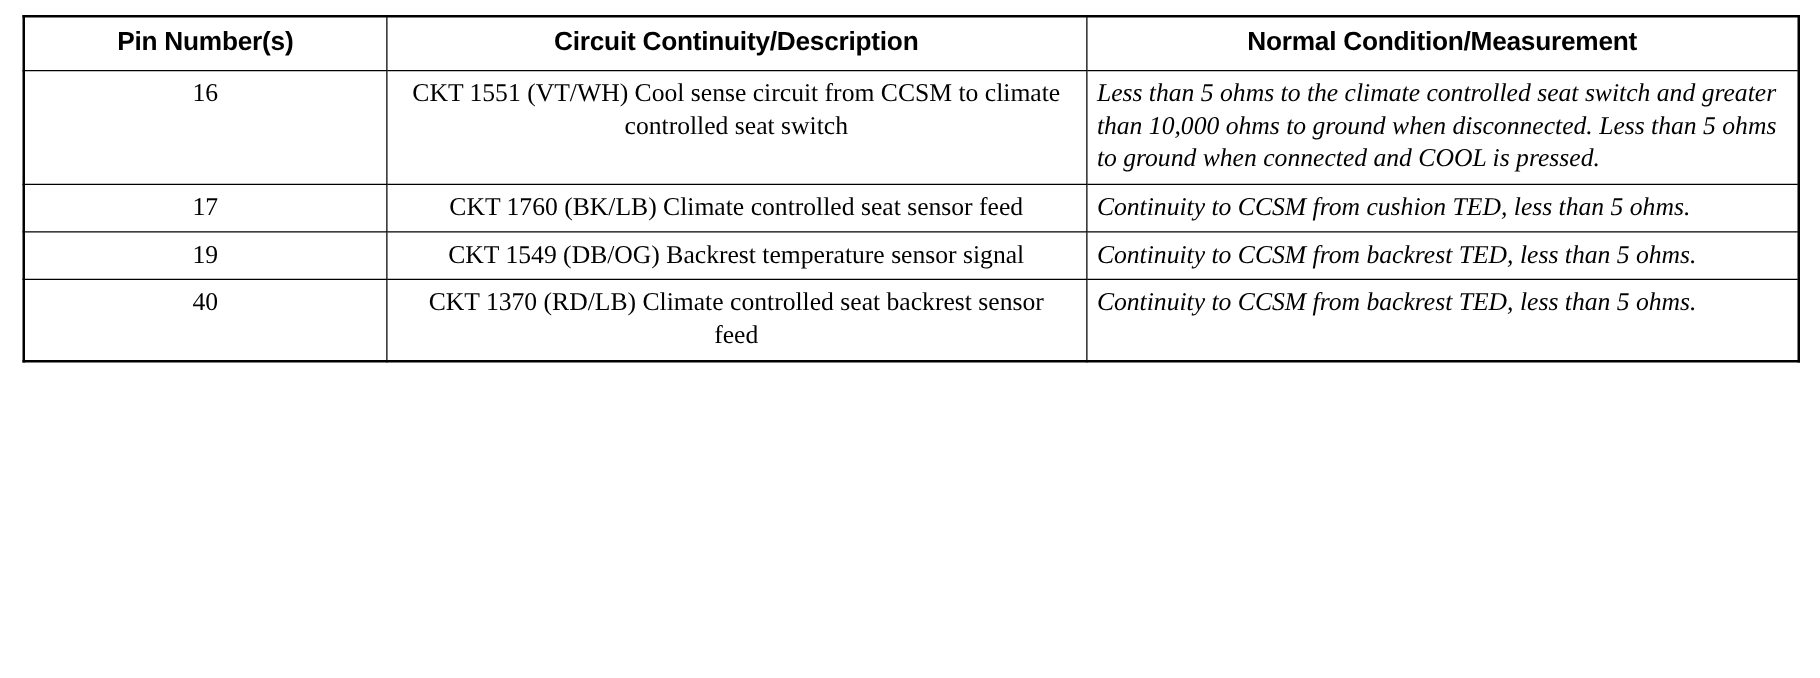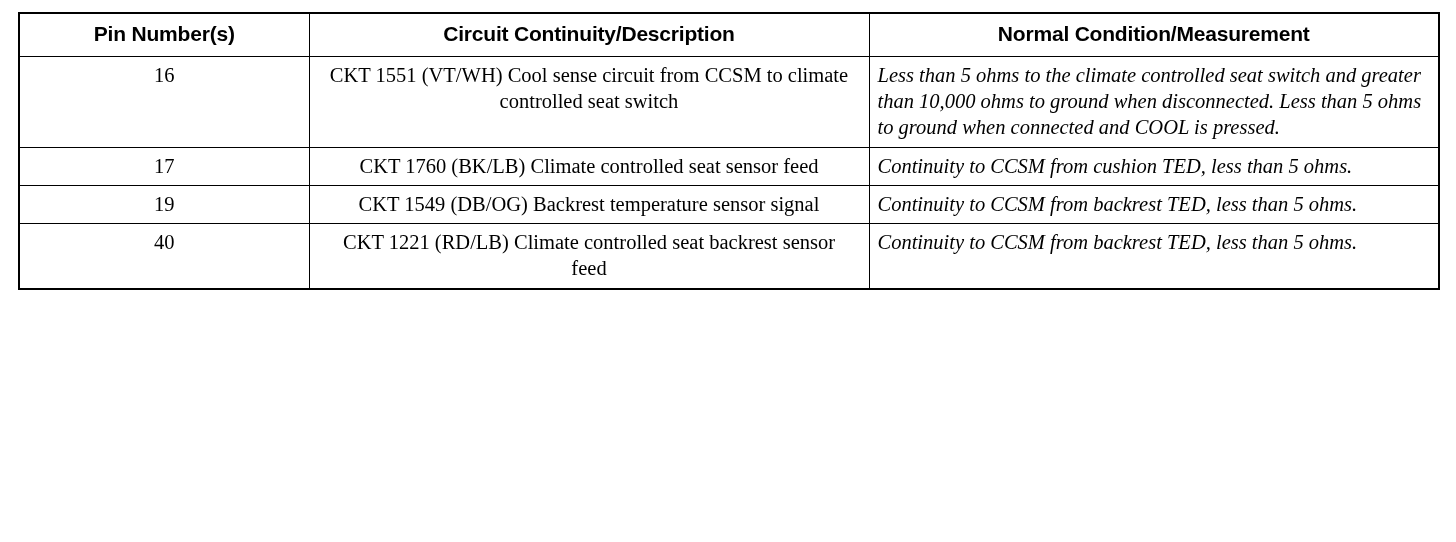--- a/index.html
+++ b/index.html
@@ -106,19 +106,19 @@
       <tr>
         <td class="pin">19</td>
         <td class="desc">
           <span class="desc-inner">CKT 1549 (DB/OG) Backrest temperature sensor signal</span>
         </td>
         <td class="norm">Continuity to CCSM from backrest TED, less than 5 ohms.</td>
       </tr>
       <tr>
         <td class="pin">40</td>
         <td class="desc">
-          <span class="desc-inner">CKT 1221 (RD/LB) Climate controlled seat backrest sensor feed</span>
+          <span class="desc-inner">CKT 1370 (RD/LB) Climate controlled seat backrest sensor feed</span>
         </td>
         <td class="norm">Continuity to CCSM from backrest TED, less than 5 ohms.</td>
       </tr>
     </tbody>
   </table>
 </div>
 
 </body></html>

